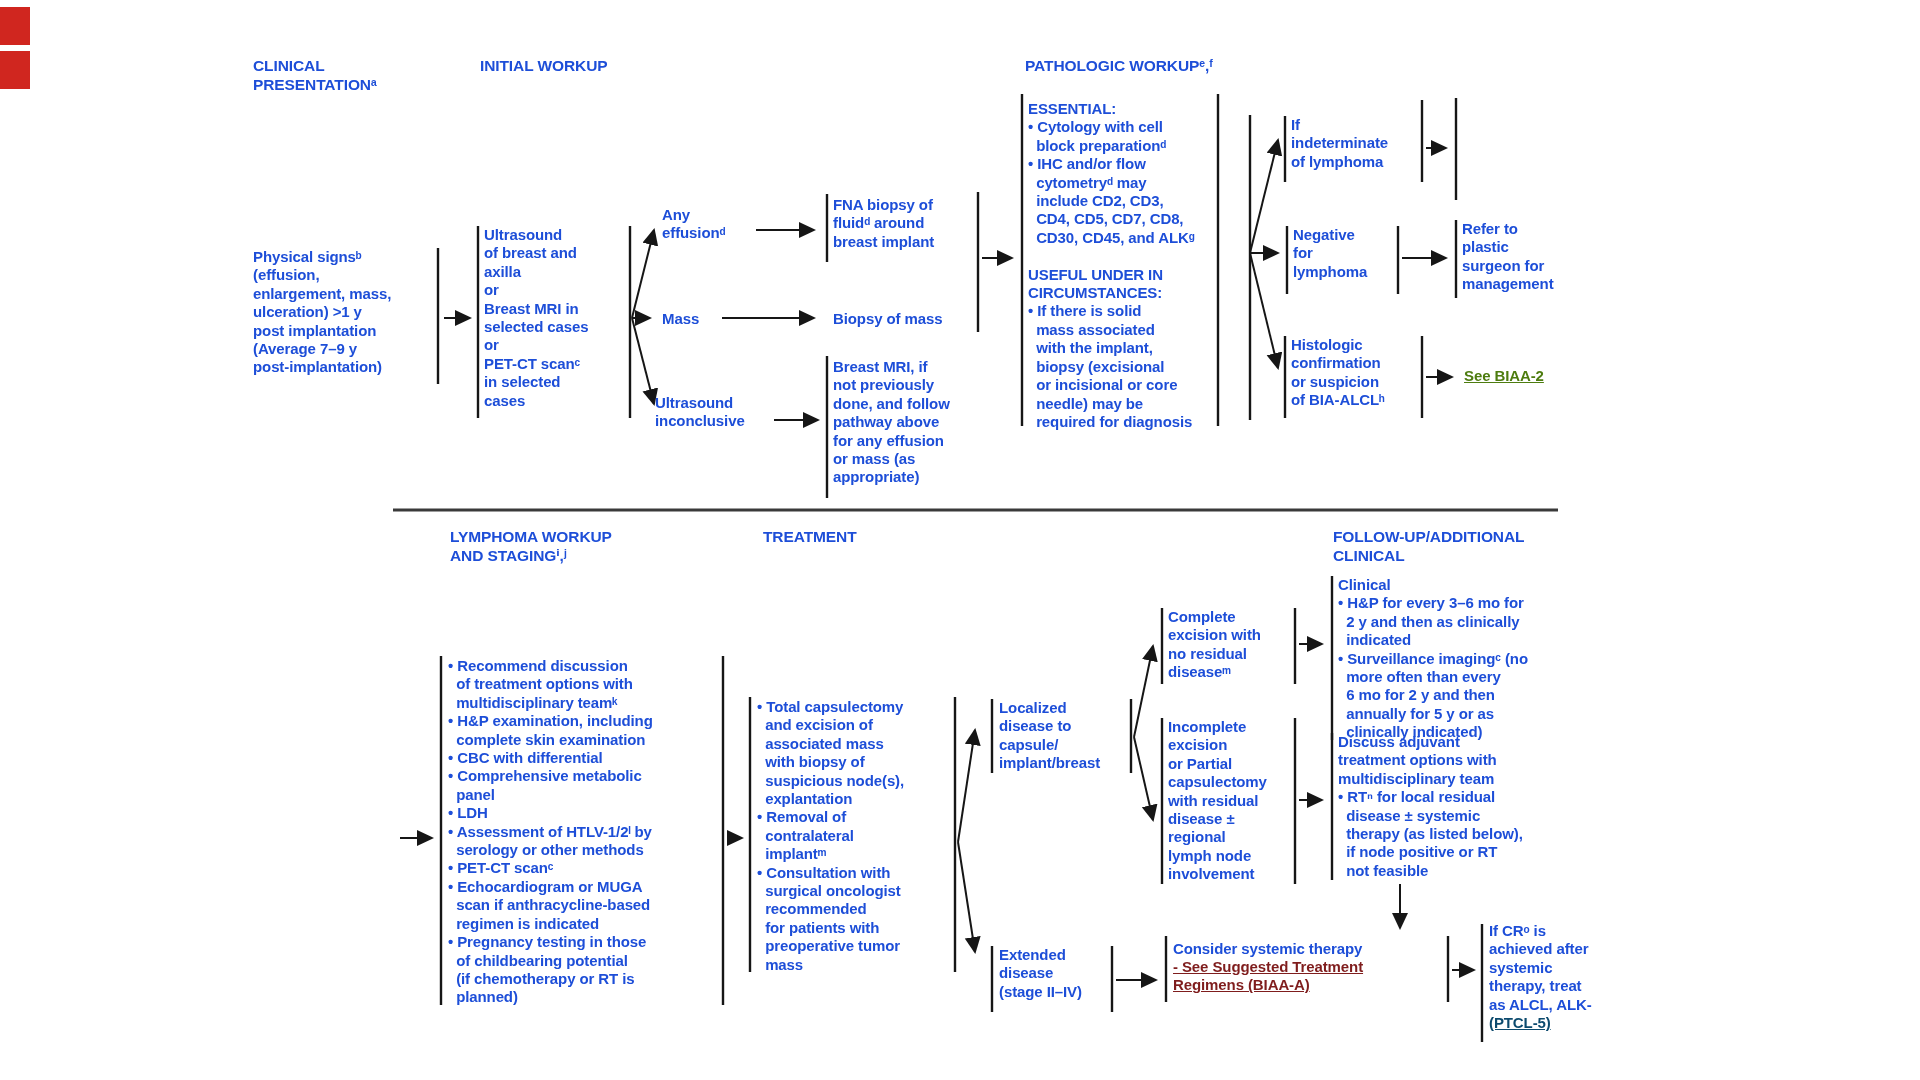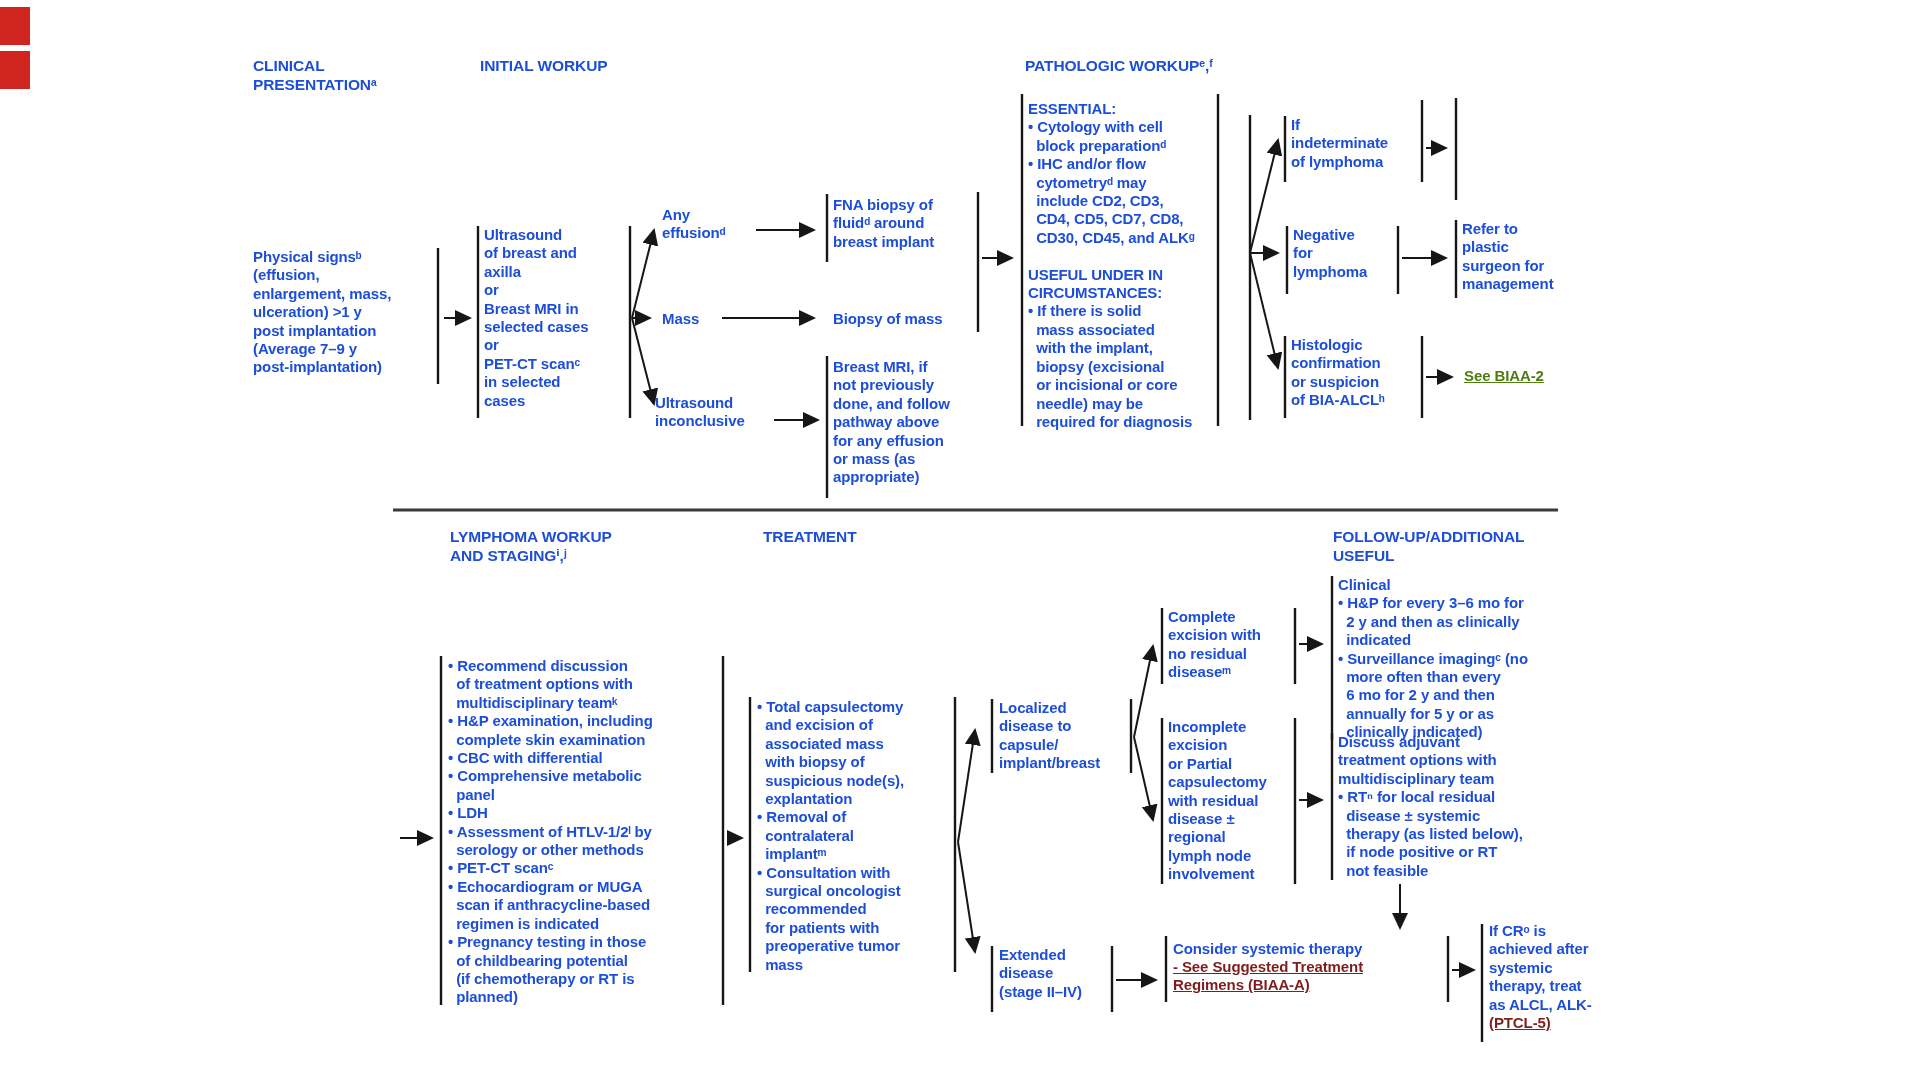--- a/index.html
+++ b/index.html
@@ -102,21 +102,21 @@
   </svg>
 
   <div class="nd hd" style="left:253px;top:56px;">CLINICAL
 PRESENTATIONᵃ</div>
   <div class="nd hd" style="left:480px;top:56px;">INITIAL WORKUP</div>
   <div class="nd hd" style="left:1025px;top:56px;">PATHOLOGIC WORKUPᵉ,ᶠ</div>
   <div class="nd hd" style="left:450px;top:527px;">LYMPHOMA WORKUP
 AND STAGINGⁱ,ʲ</div>
   <div class="nd hd" style="left:755px;top:527px;margin-left:8px;">TREATMENT</div>
   <div class="nd hd" style="left:1333px;top:527px;">FOLLOW-UP/ADDITIONAL
-USEFUL</div>
+CLINICAL</div>
 
   <div class="nd" style="left:253px;top:248px;">Physical signsᵇ
 (effusion,
 enlargement, mass,
 ulceration) &gt;1 y
 post implantation
 (Average 7–9 y
 post-implantation)</div>
   <div class="nd" style="left:484px;top:226px;">Ultrasound
 of breast and
@@ -250,15 +250,15 @@
 disease
 (stage II–IV)</div>
   <div class="nd" style="left:1173px;top:940px;">Consider systemic therapy</div>
   <a class="nd lnk" style="left: 1173px; top: 958px; color: #7f1d1d;">- See Suggested Treatment
 Regimens (BIAA-A)</a>
   <div class="nd" style="left:1489px;top:922px;">If CRᵒ is
 achieved after
 systemic
 therapy, treat
 as ALCL, ALK-</div>
-  <a class="nd lnk" style="left: 1489px; top: 1014px; color: #7f1d1d; text-align: center;">(PTCL-5)</a>
+  <a class="nd lnk" style="left: 1489px; top: 1014px; color: #0c4a6e; text-align: center;">(PTCL-5)</a>
 
 </div>
 
 </body></html>

